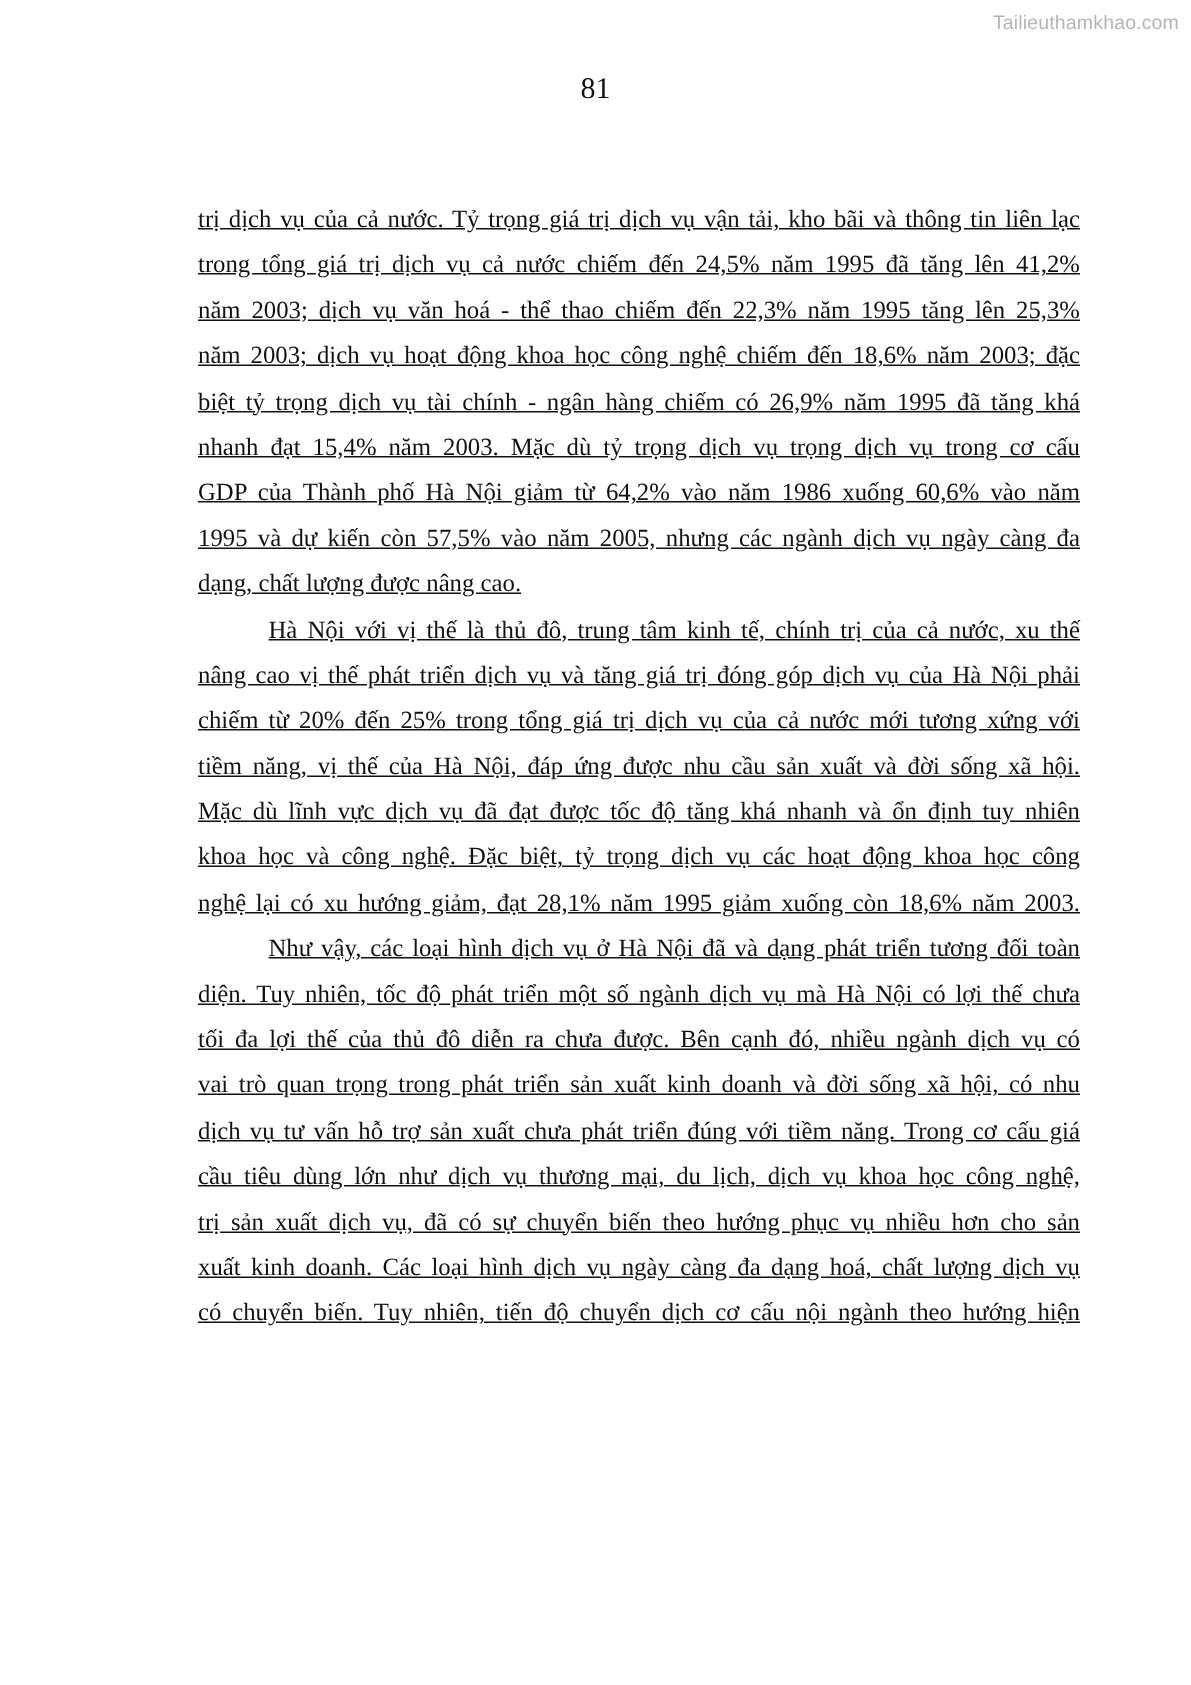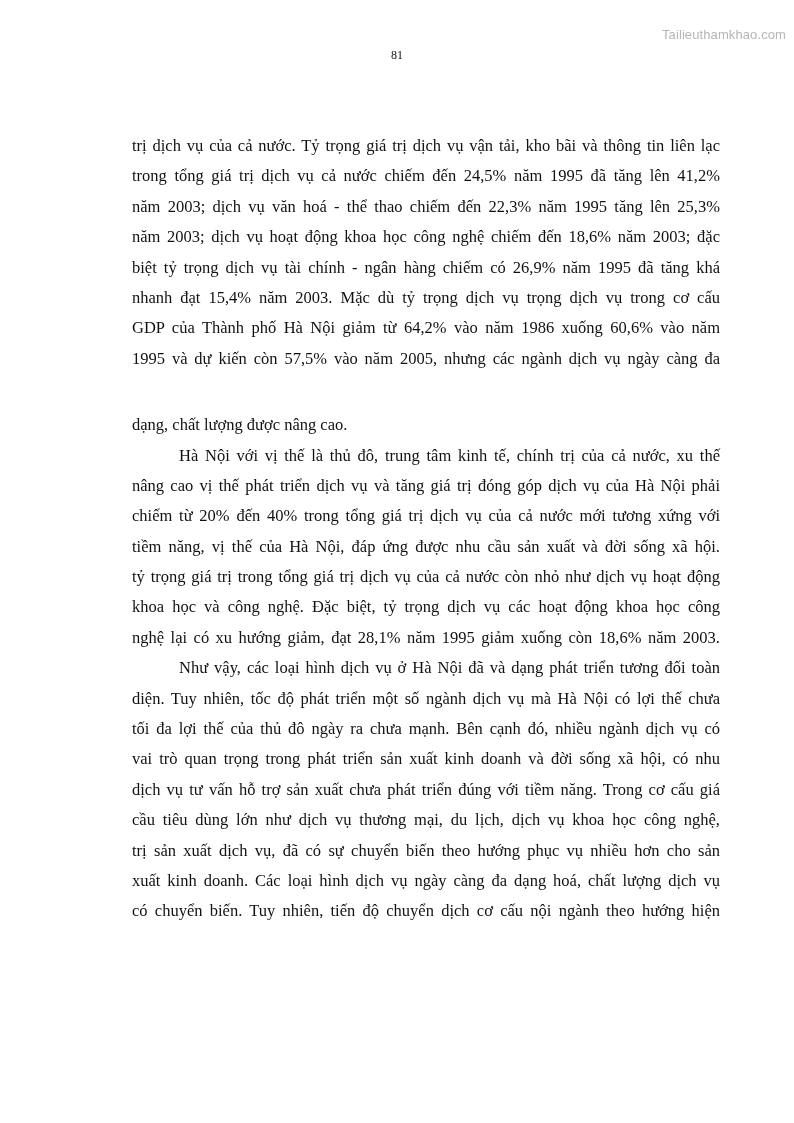--- a/index.html
+++ b/index.html
@@ -16,50 +16,49 @@
       color: #111111;
     }
     .watermark {
       position: absolute;
       top: 7px;
       right: 8px;
       font-family: "Liberation Sans", "DejaVu Sans", sans-serif;
       font-size: 13px;
       color: #b5b5b5;
       letter-spacing: 0.1px;
-      margin-top: 20px;
     }
     .page-number {
       position: absolute;
       top: 48px;
       left: 0;
       width: 100%;
       text-align: center;
-      font-size: 12px;
+      font-size: 20px;
       color: #111;
     }
     .body-text {
       position: absolute;
       top: 131px;
       left: 132px;
       width: 588px;
     }
     .line {
       display: block;
       height: 30.4px;
       line-height: 30.4px;
       font-size: 16.5px;
       text-align: justify;
       text-align-last: justify;
       white-space: nowrap;
       overflow: visible;
+      text-decoration: underline;
     }
     .line.last {
       text-align-last: left;
-      margin-top: 36px;
     }
     .line.indent {
       padding-left: 47px;
     }
   </style>
 </head>
 <body>
 
 <div class="watermark">Tailieuthamkhao.com</div>
 
@@ -75,31 +74,31 @@
     <span class="line">biệt tỷ trọng dịch vụ tài chính - ngân hàng chiếm có 26,9% năm 1995 đã tăng khá</span>
     <span class="line">nhanh đạt 15,4% năm 2003. Mặc dù tỷ trọng dịch vụ trọng dịch vụ trong cơ cấu</span>
     <span class="line">GDP của Thành phố Hà Nội giảm từ 64,2% vào năm 1986 xuống 60,6% vào năm</span>
     <span class="line">1995 và dự kiến còn 57,5% vào năm 2005, nhưng các ngành dịch vụ ngày càng đa</span>
     <span class="line last">dạng, chất lượng được nâng cao.</span>
   </div>
 
   <div>
     <span class="line indent">Hà Nội với vị thế là thủ đô, trung tâm kinh tế, chính trị của cả nước, xu thế</span>
     <span class="line">nâng cao vị thế phát triển dịch vụ và tăng giá trị đóng góp dịch vụ của Hà Nội phải</span>
-    <span class="line">chiếm từ 20% đến 40% trong tổng giá trị dịch vụ của cả nước mới tương xứng với</span>
+    <span class="line">chiếm từ 20% đến 25% trong tổng giá trị dịch vụ của cả nước mới tương xứng với</span>
     <span class="line">tiềm năng, vị thế của Hà Nội, đáp ứng được nhu cầu sản xuất và đời sống xã hội.</span>
-    <span class="line">tỷ trọng giá trị trong tổng giá trị dịch vụ của cả nước còn nhỏ như dịch vụ hoạt động</span>
+    <span class="line">Mặc dù lĩnh vực dịch vụ đã đạt được tốc độ tăng khá nhanh và ổn định tuy nhiên</span>
     <span class="line">khoa học và công nghệ. Đặc biệt, tỷ trọng dịch vụ các hoạt động khoa học công</span>
     <span class="line">nghệ lại có xu hướng giảm, đạt 28,1% năm 1995 giảm xuống còn 18,6% năm 2003.</span>
   </div>
 
   <div>
     <span class="line indent">Như vậy, các loại hình dịch vụ ở Hà Nội đã và dạng phát triển tương đối toàn</span>
     <span class="line">diện. Tuy nhiên, tốc độ phát triển một số ngành dịch vụ mà Hà Nội có lợi thế chưa</span>
-    <span class="line">tối đa lợi thế của thủ đô ngày ra chưa mạnh. Bên cạnh đó, nhiều ngành dịch vụ có</span>
+    <span class="line">tối đa lợi thế của thủ đô diễn ra chưa được. Bên cạnh đó, nhiều ngành dịch vụ có</span>
     <span class="line">vai trò quan trọng trong phát triển sản xuất kinh doanh và đời sống xã hội, có nhu</span>
     <span class="line">dịch vụ tư vấn hỗ trợ sản xuất chưa phát triển đúng với tiềm năng. Trong cơ cấu giá</span>
     <span class="line">cầu tiêu dùng lớn như dịch vụ thương mại, du lịch, dịch vụ khoa học công nghệ,</span>
     <span class="line">trị sản xuất dịch vụ, đã có sự chuyển biến theo hướng phục vụ nhiều hơn cho sản</span>
     <span class="line">xuất kinh doanh. Các loại hình dịch vụ ngày càng đa dạng hoá, chất lượng dịch vụ</span>
     <span class="line">có chuyển biến. Tuy nhiên, tiến độ chuyển dịch cơ cấu nội ngành theo hướng hiện</span>
   </div>
 </div>
 
 </body></html>

